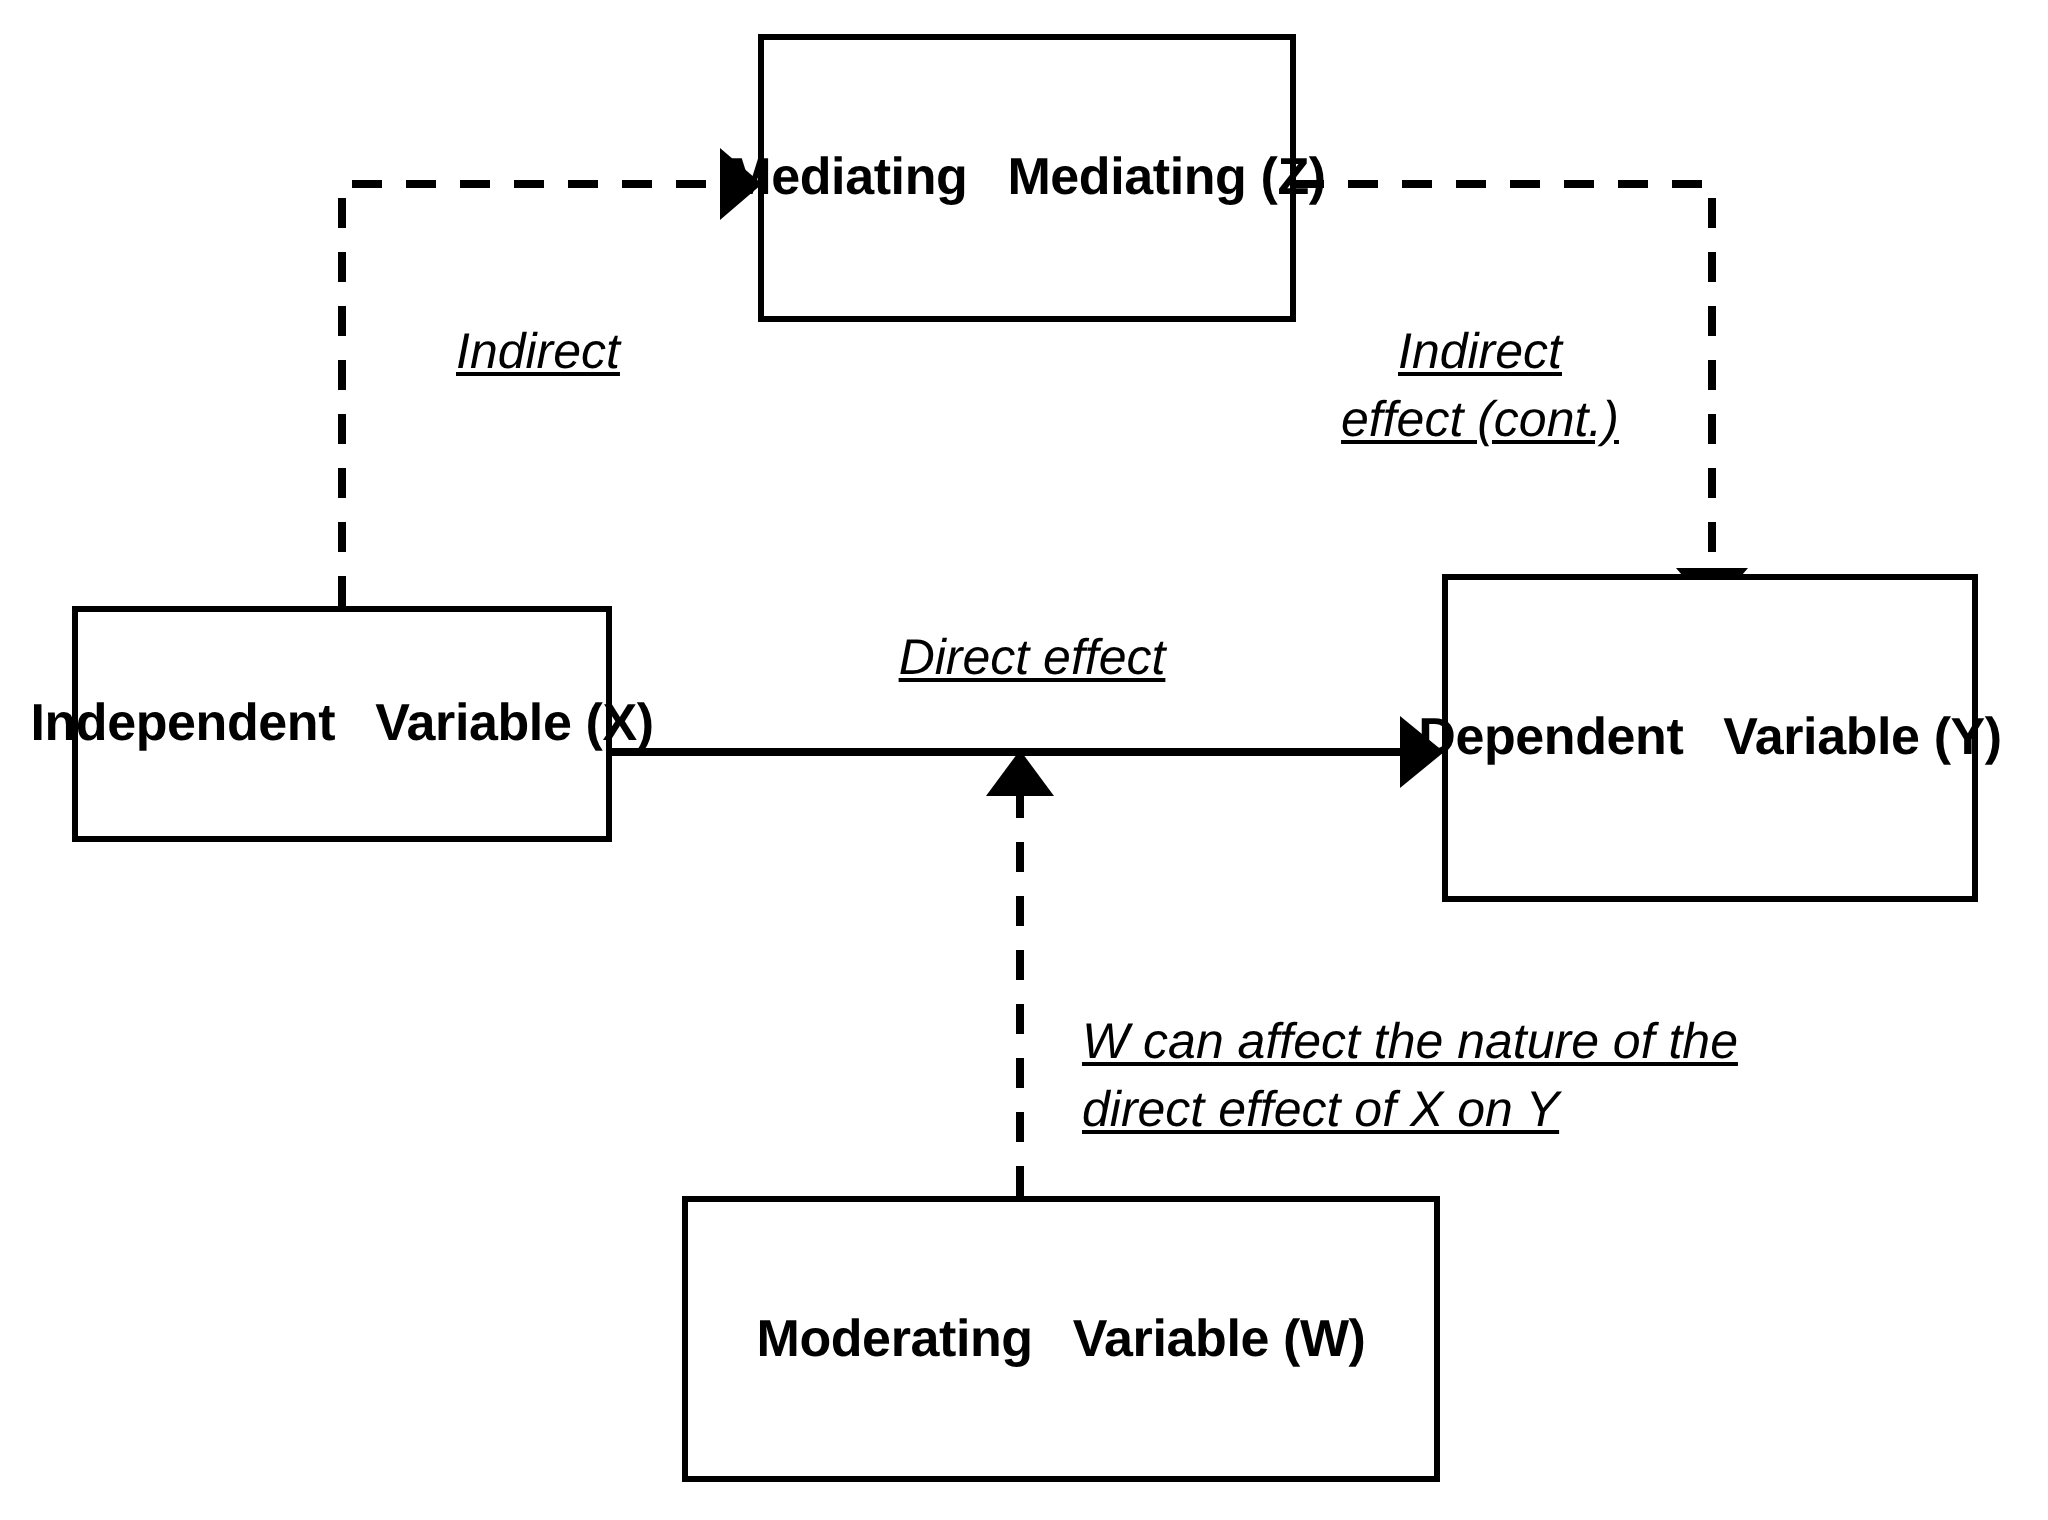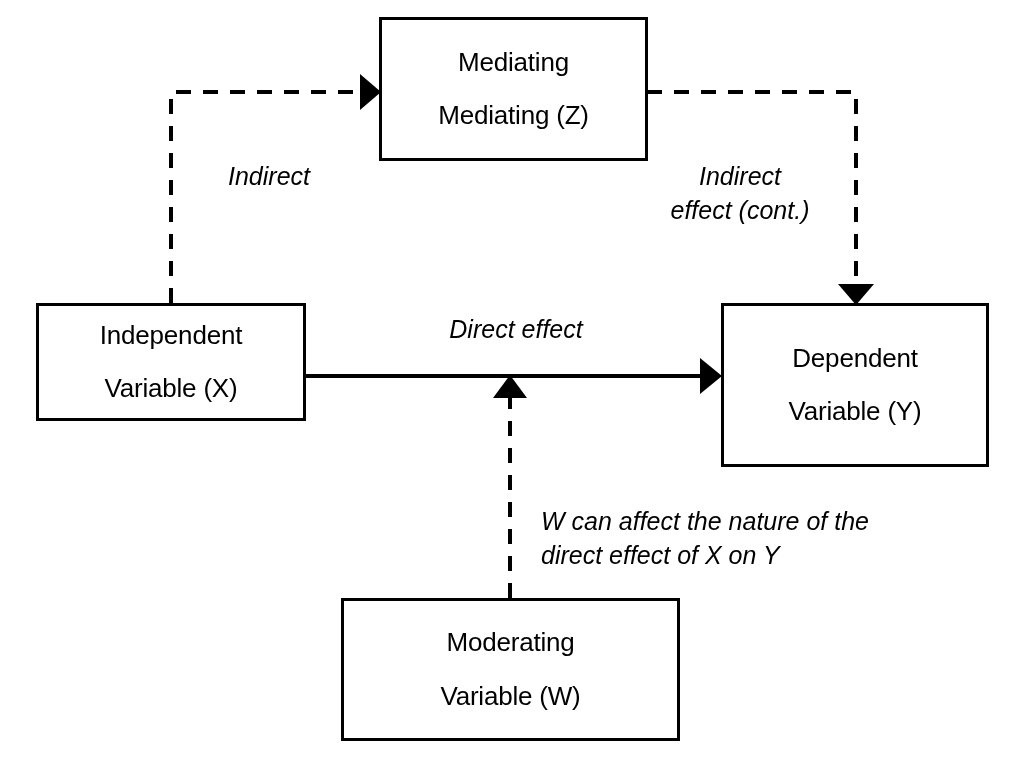--- a/index.html
+++ b/index.html
@@ -25,24 +25,23 @@
     top: 0;
     width: 1024px;
     height: 760px;
   }
   .node-box {
     position: absolute;
     box-sizing: border-box;
     border: 3px solid #000000;
     background: #ffffff;
     display: flex;
-    flex-direction: column;
     align-items: center;
     justify-content: center;
-    font-weight: normal;
+    font-weight: bold;
     font-size: 26px;
     line-height: 1.28;
     letter-spacing: -0.2px;
     text-align: center;
     z-index: 3;
     gap: 20px;
   }
   .node-line {
     display: block;
     white-space: nowrap;
@@ -57,20 +56,21 @@
     background: transparent;
   }
   .edge-label.center {
     text-align: center;
   }
   .edge-label.left {
     text-align: left;
   }
   .label-line {
     display: block;
+    text-decoration: underline;
   }
 </style>
 </head>
 <body>
 
 <div id="diagram-root">
 
   <svg id="diagram-svg" viewBox="0 0 1024 760" xmlns="http://www.w3.org/2000/svg">
 
     <g>
@@ -97,26 +97,26 @@
   <div class="node-box" style="left:379px; top:17px; width:269px; height:144px;">
     <span class="node-line">Mediating</span>
     <span class="node-line">Mediating (Z)</span>
   </div>
 
   <div class="node-box" style="left:36px; top:303px; width:270px; height:118px;">
     <span class="node-line">Independent</span>
     <span class="node-line">Variable (X)</span>
   </div>
 
-  <div class="node-box" style="left:721px; top:303px; width:268px; height:164px;text-align:center;">
+  <div class="node-box" style="left:721px; top:287px; width:268px; height:164px;text-align:center;">
     <span class="node-line">Dependent</span>
     <span class="node-line">Variable (Y)</span>
   </div>
 
-  <div class="node-box" style="left:341px; top:598px; width:339px; height:143px;">
+  <div class="node-box" style="left:341px; top:598px; width:379px; height:143px;">
     <span class="node-line">Moderating</span>
     <span class="node-line">Variable (W)</span>
   </div>
 
   <div class="edge-label center" style="left:184px; top:160px; width:170px;">
     <span class="label-line">Indirect</span>
   </div>
 
   <div class="edge-label center" style="left:640px; top:160px; width:200px;">
     <span class="label-line">Indirect</span>

